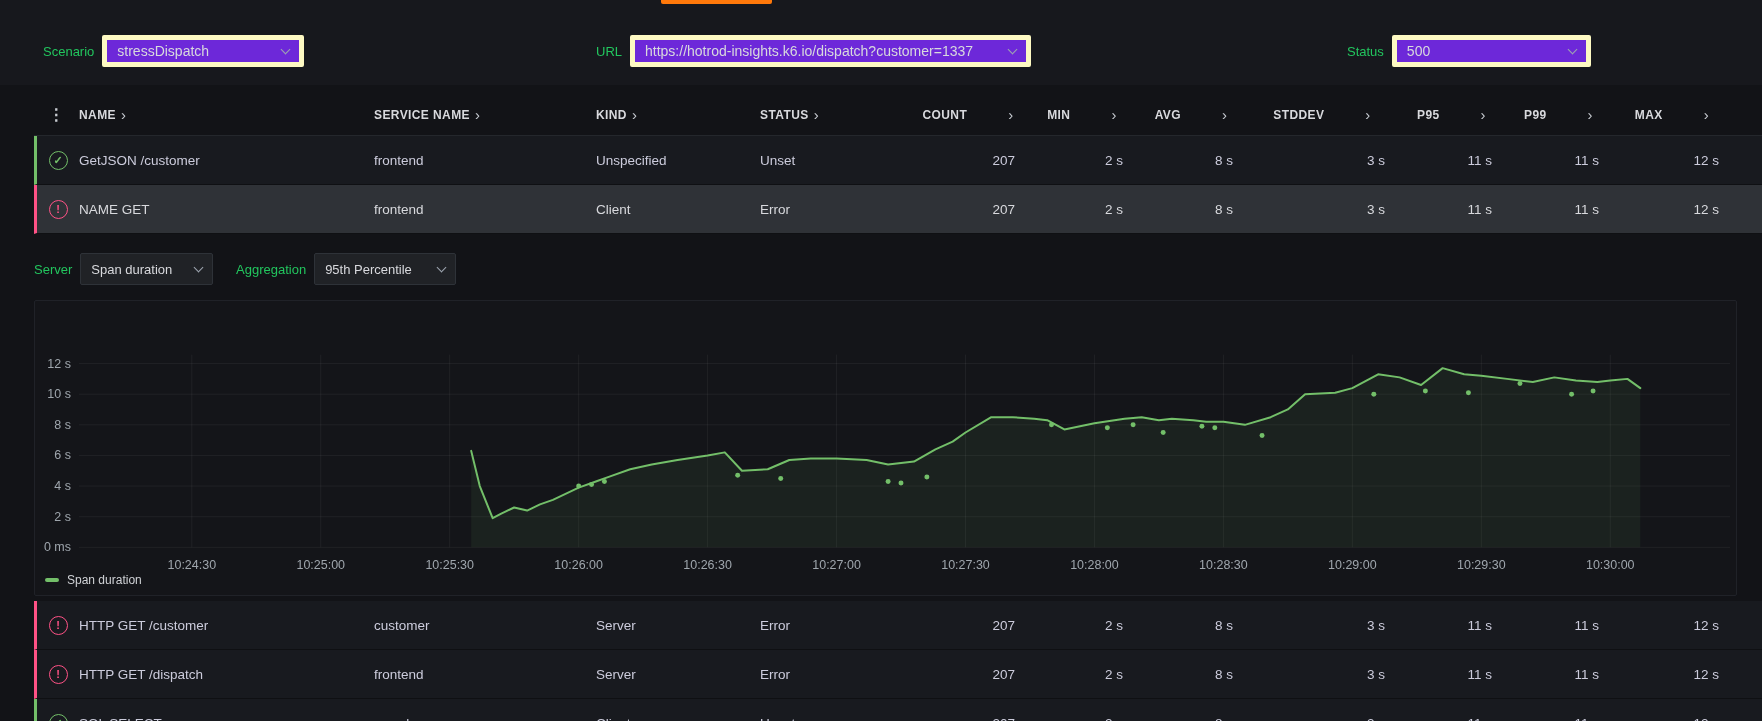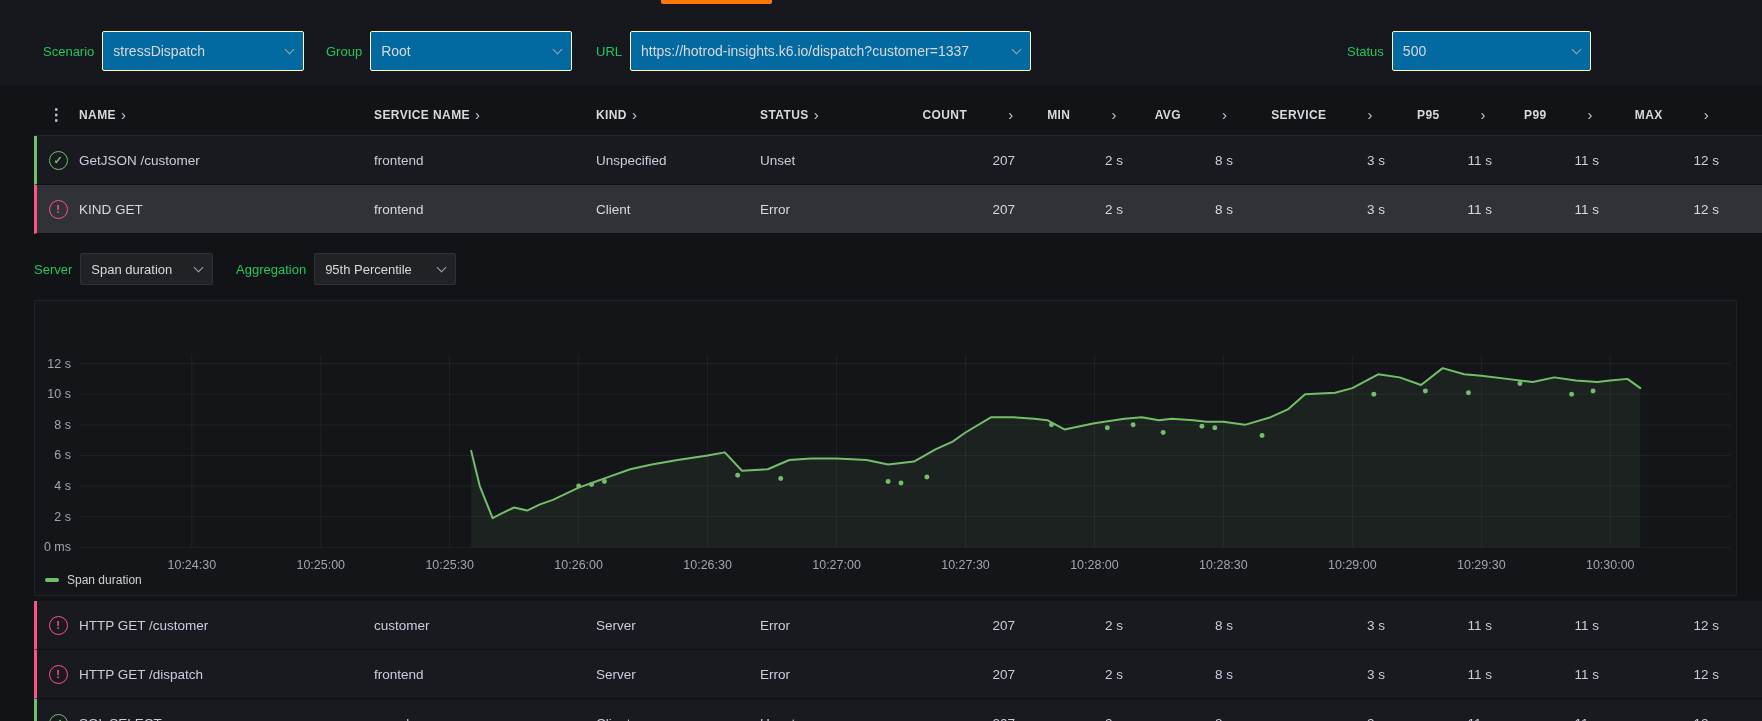--- a/index.html
+++ b/index.html
@@ -6,21 +6,21 @@
   body { background:#0c0d0f; }
   .page { position:relative; width:1762px; height:721px; background:#121317; overflow:hidden;
           font-family:"Liberation Sans", sans-serif; color:#ccccdc; }
   .topbar { position:absolute; top:0; left:0; width:100%; height:85px; background:#17181d; }
   .tab-indicator { position:absolute; top:0; left:661px; width:111px; height:4px; background:#ff780a;
           border-radius:0 0 2px 2px; z-index:6; }
 
   
   .fgroup { position:absolute; top:34px; height:34px; display:flex; align-items:center; gap:8px; z-index:2; }
   .flabel { font-size:13px; font-weight:500; color:#22c55e; white-space:nowrap; }
-  .select { height:40px; background:#0369a1; border:1px solid #fef9c3; border-radius:2px;
+  .select { height:32px; background:#6d28d9; border:5px solid #fef9c3; border-radius:2px;
             display:flex; align-items:center; padding:0 10px; gap:8px; cursor:pointer; }
   .select .val { font-size:14px; color:#d8d9dd; white-space:nowrap; overflow:hidden;
                  text-overflow:ellipsis; flex:1; }
   .chev { width:7px; height:7px; border-right:1.5px solid #9da5b0; border-bottom:1.5px solid #9da5b0;
           transform:rotate(45deg); margin-top:-4px; flex:none; }
 
   
   .table { position:absolute; left:34px; width:1728px; z-index:2; }
   .upper { top:94px; }
   .lower { top:601px; }
@@ -67,27 +67,20 @@
   <div class="topbar"></div>
   <div class="tab-indicator"></div>
 
   <div class="fgroup" style="left:43px">
     <span class="flabel">Scenario</span>
     <div class="select" style="width:202px">
       <span class="val">stressDispatch</span>
       <span class="chev"></span>
     </div>
   </div>
-  <div class="fgroup" style="left:326px">
-    <span class="flabel">Group</span>
-    <div class="select" style="width:202px">
-      <span class="val">Root</span>
-      <span class="chev"></span>
-    </div>
-  </div>
   <div class="fgroup" style="left:596px">
     <span class="flabel">URL</span>
     <div class="select" style="width:401px">
       <span class="val">https://hotrod-insights.k6.io/dispatch?customer=1337</span>
       <span class="chev"></span>
     </div>
   </div>
   <div class="fgroup" style="left:1347px">
     <span class="flabel">Status</span>
     <div class="select" style="width:199px">
@@ -123,21 +116,21 @@
         </div>
       <div class="hcell num">
           <span>MIN</span>
           <span class="hchev">›</span>
         </div>
       <div class="hcell num">
           <span>AVG</span>
           <span class="hchev">›</span>
         </div>
       <div class="hcell num">
-          <span>SERVICE</span>
+          <span>STDDEV</span>
           <span class="hchev">›</span>
         </div>
       <div class="hcell num">
           <span>P95</span>
           <span class="hchev">›</span>
         </div>
       <div class="hcell num">
           <span>P99</span>
           <span class="hchev">›</span>
         </div>
@@ -161,21 +154,21 @@
       <div class="cell num">3 s</div>
       <div class="cell num">11 s</div>
       <div class="cell num">11 s</div>
       <div class="cell num">12 s</div>
     </div>
 
     <div class="trow red selected">
       <div class="cell icon-cell">
           <span class="sicon err">!</span>
         </div>
-      <div class="cell">KIND GET</div>
+      <div class="cell">NAME GET</div>
       <div class="cell">frontend</div>
       <div class="cell">Client</div>
       <div class="cell">Error</div>
       <div class="cell num">207</div>
       <div class="cell num">2 s</div>
       <div class="cell num">8 s</div>
       <div class="cell num">3 s</div>
       <div class="cell num">11 s</div>
       <div class="cell num">11 s</div>
       <div class="cell num">12 s</div>

